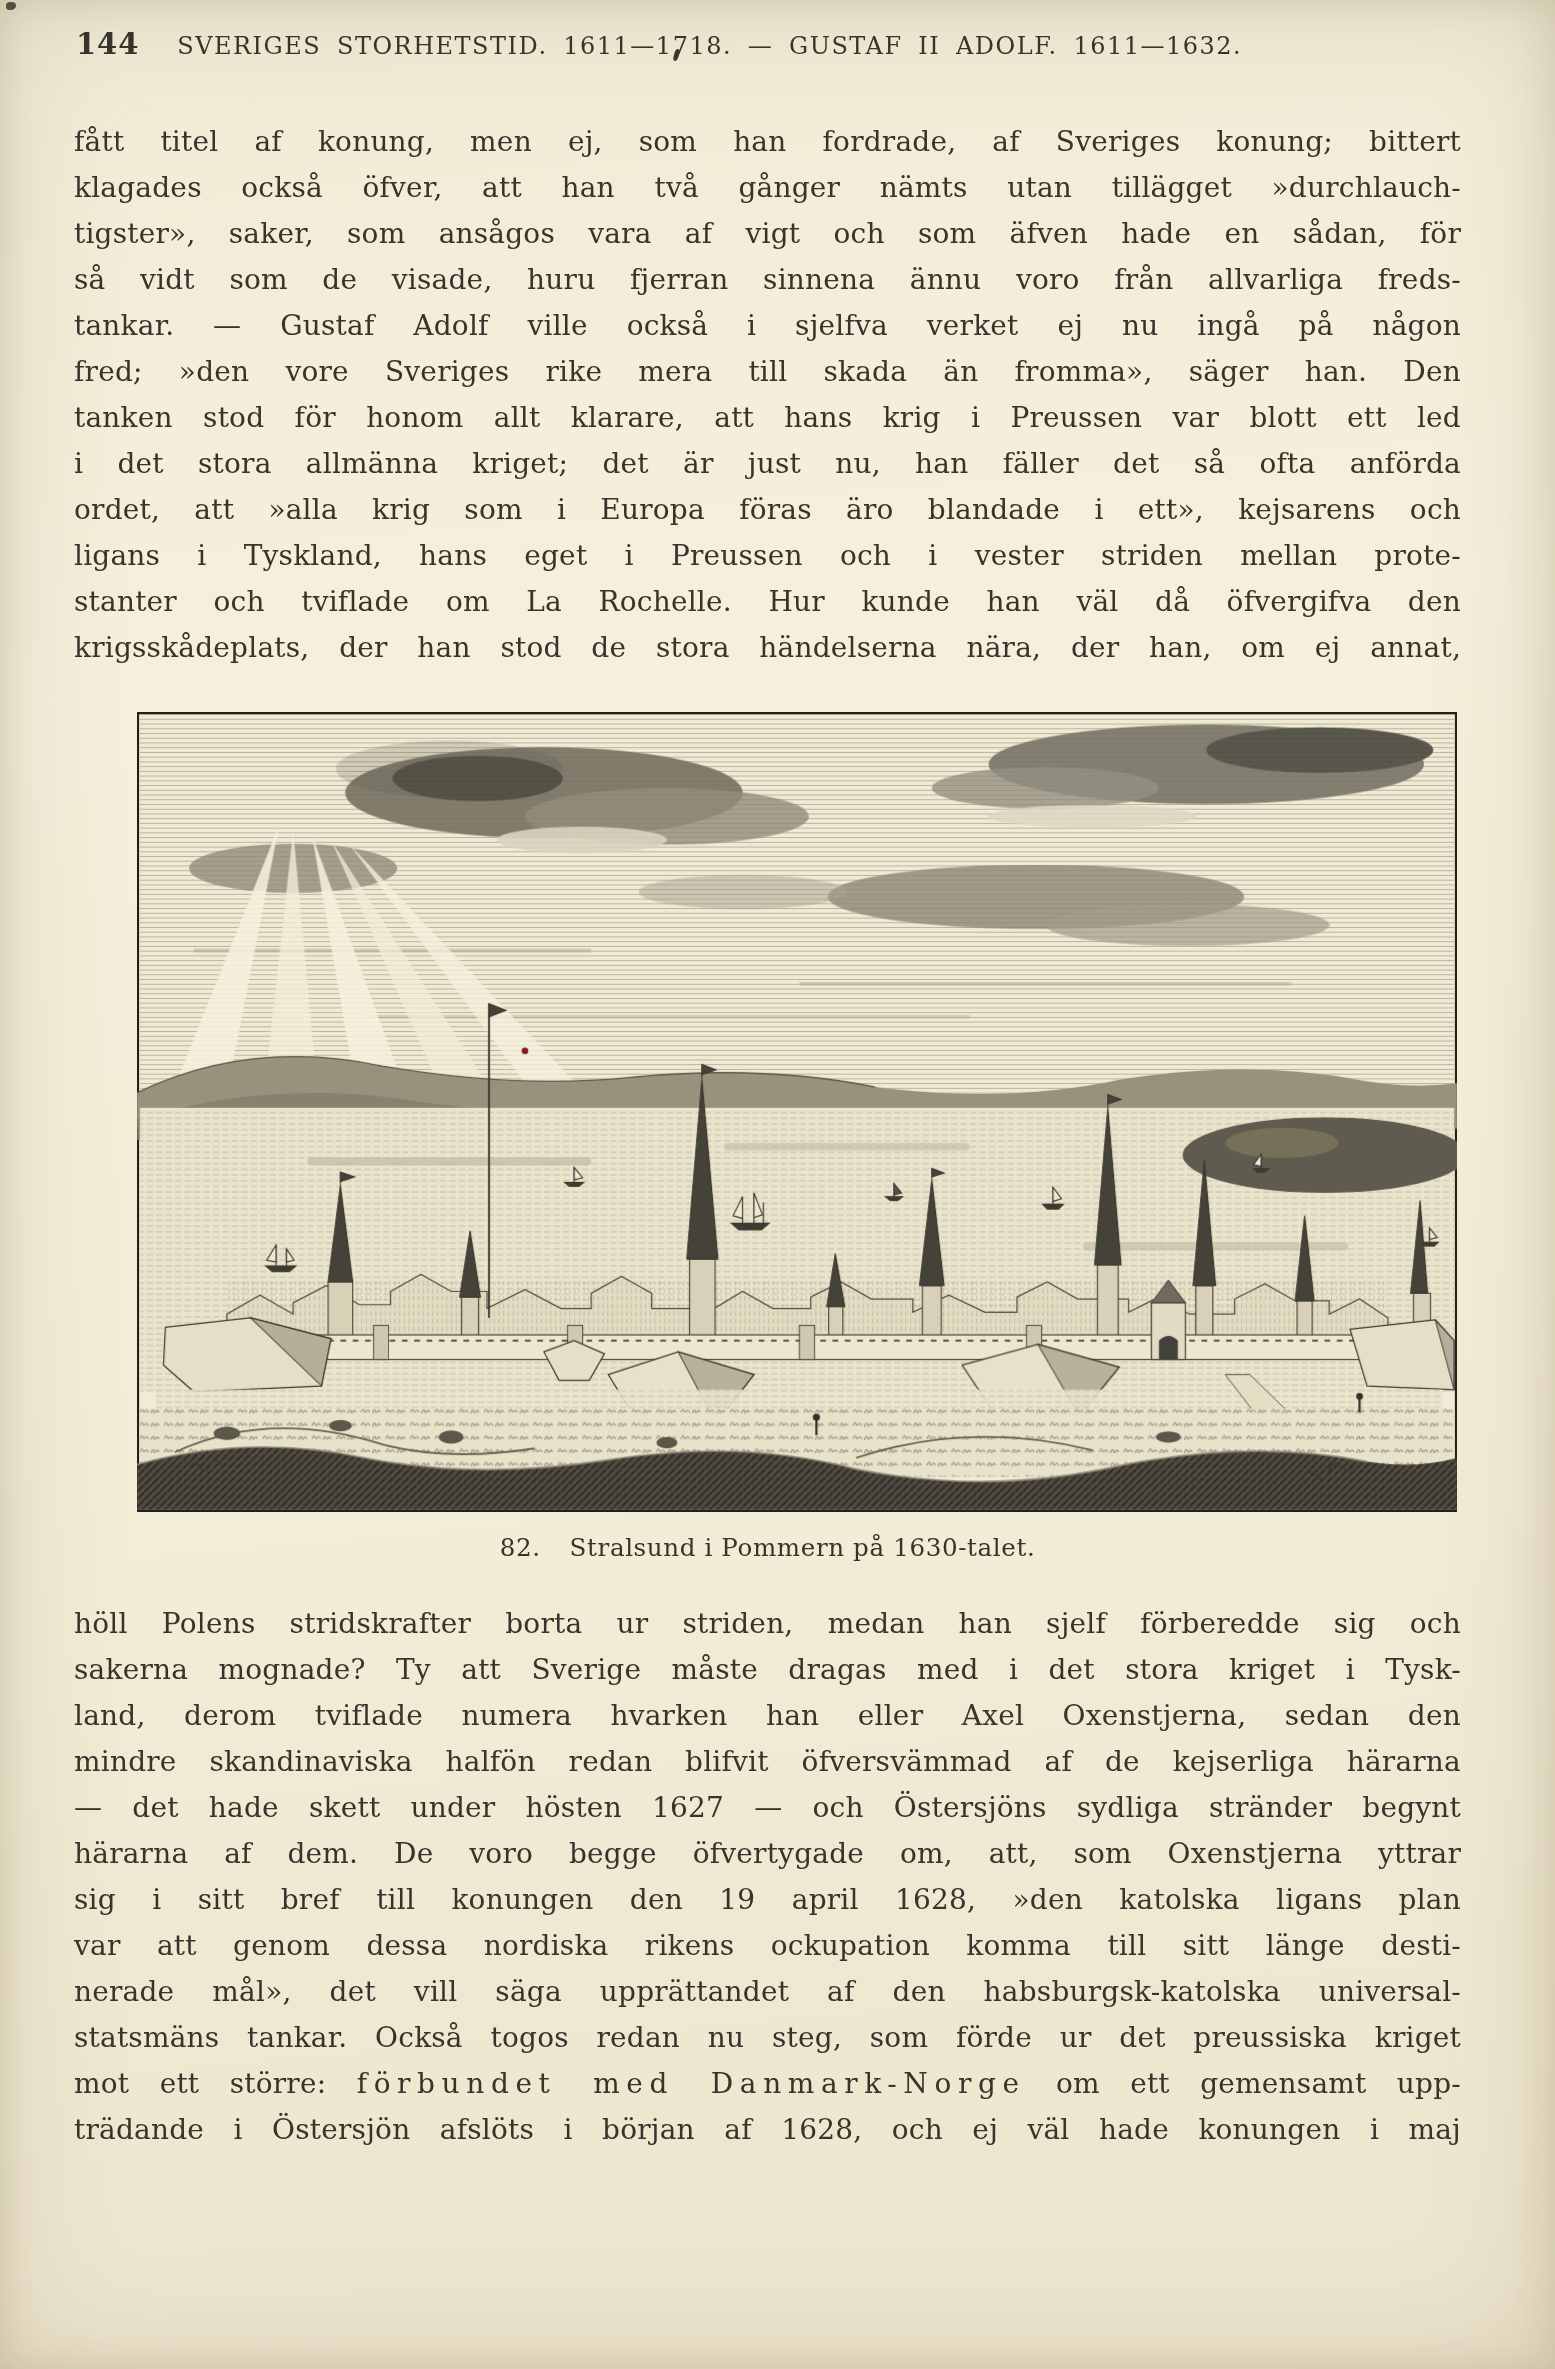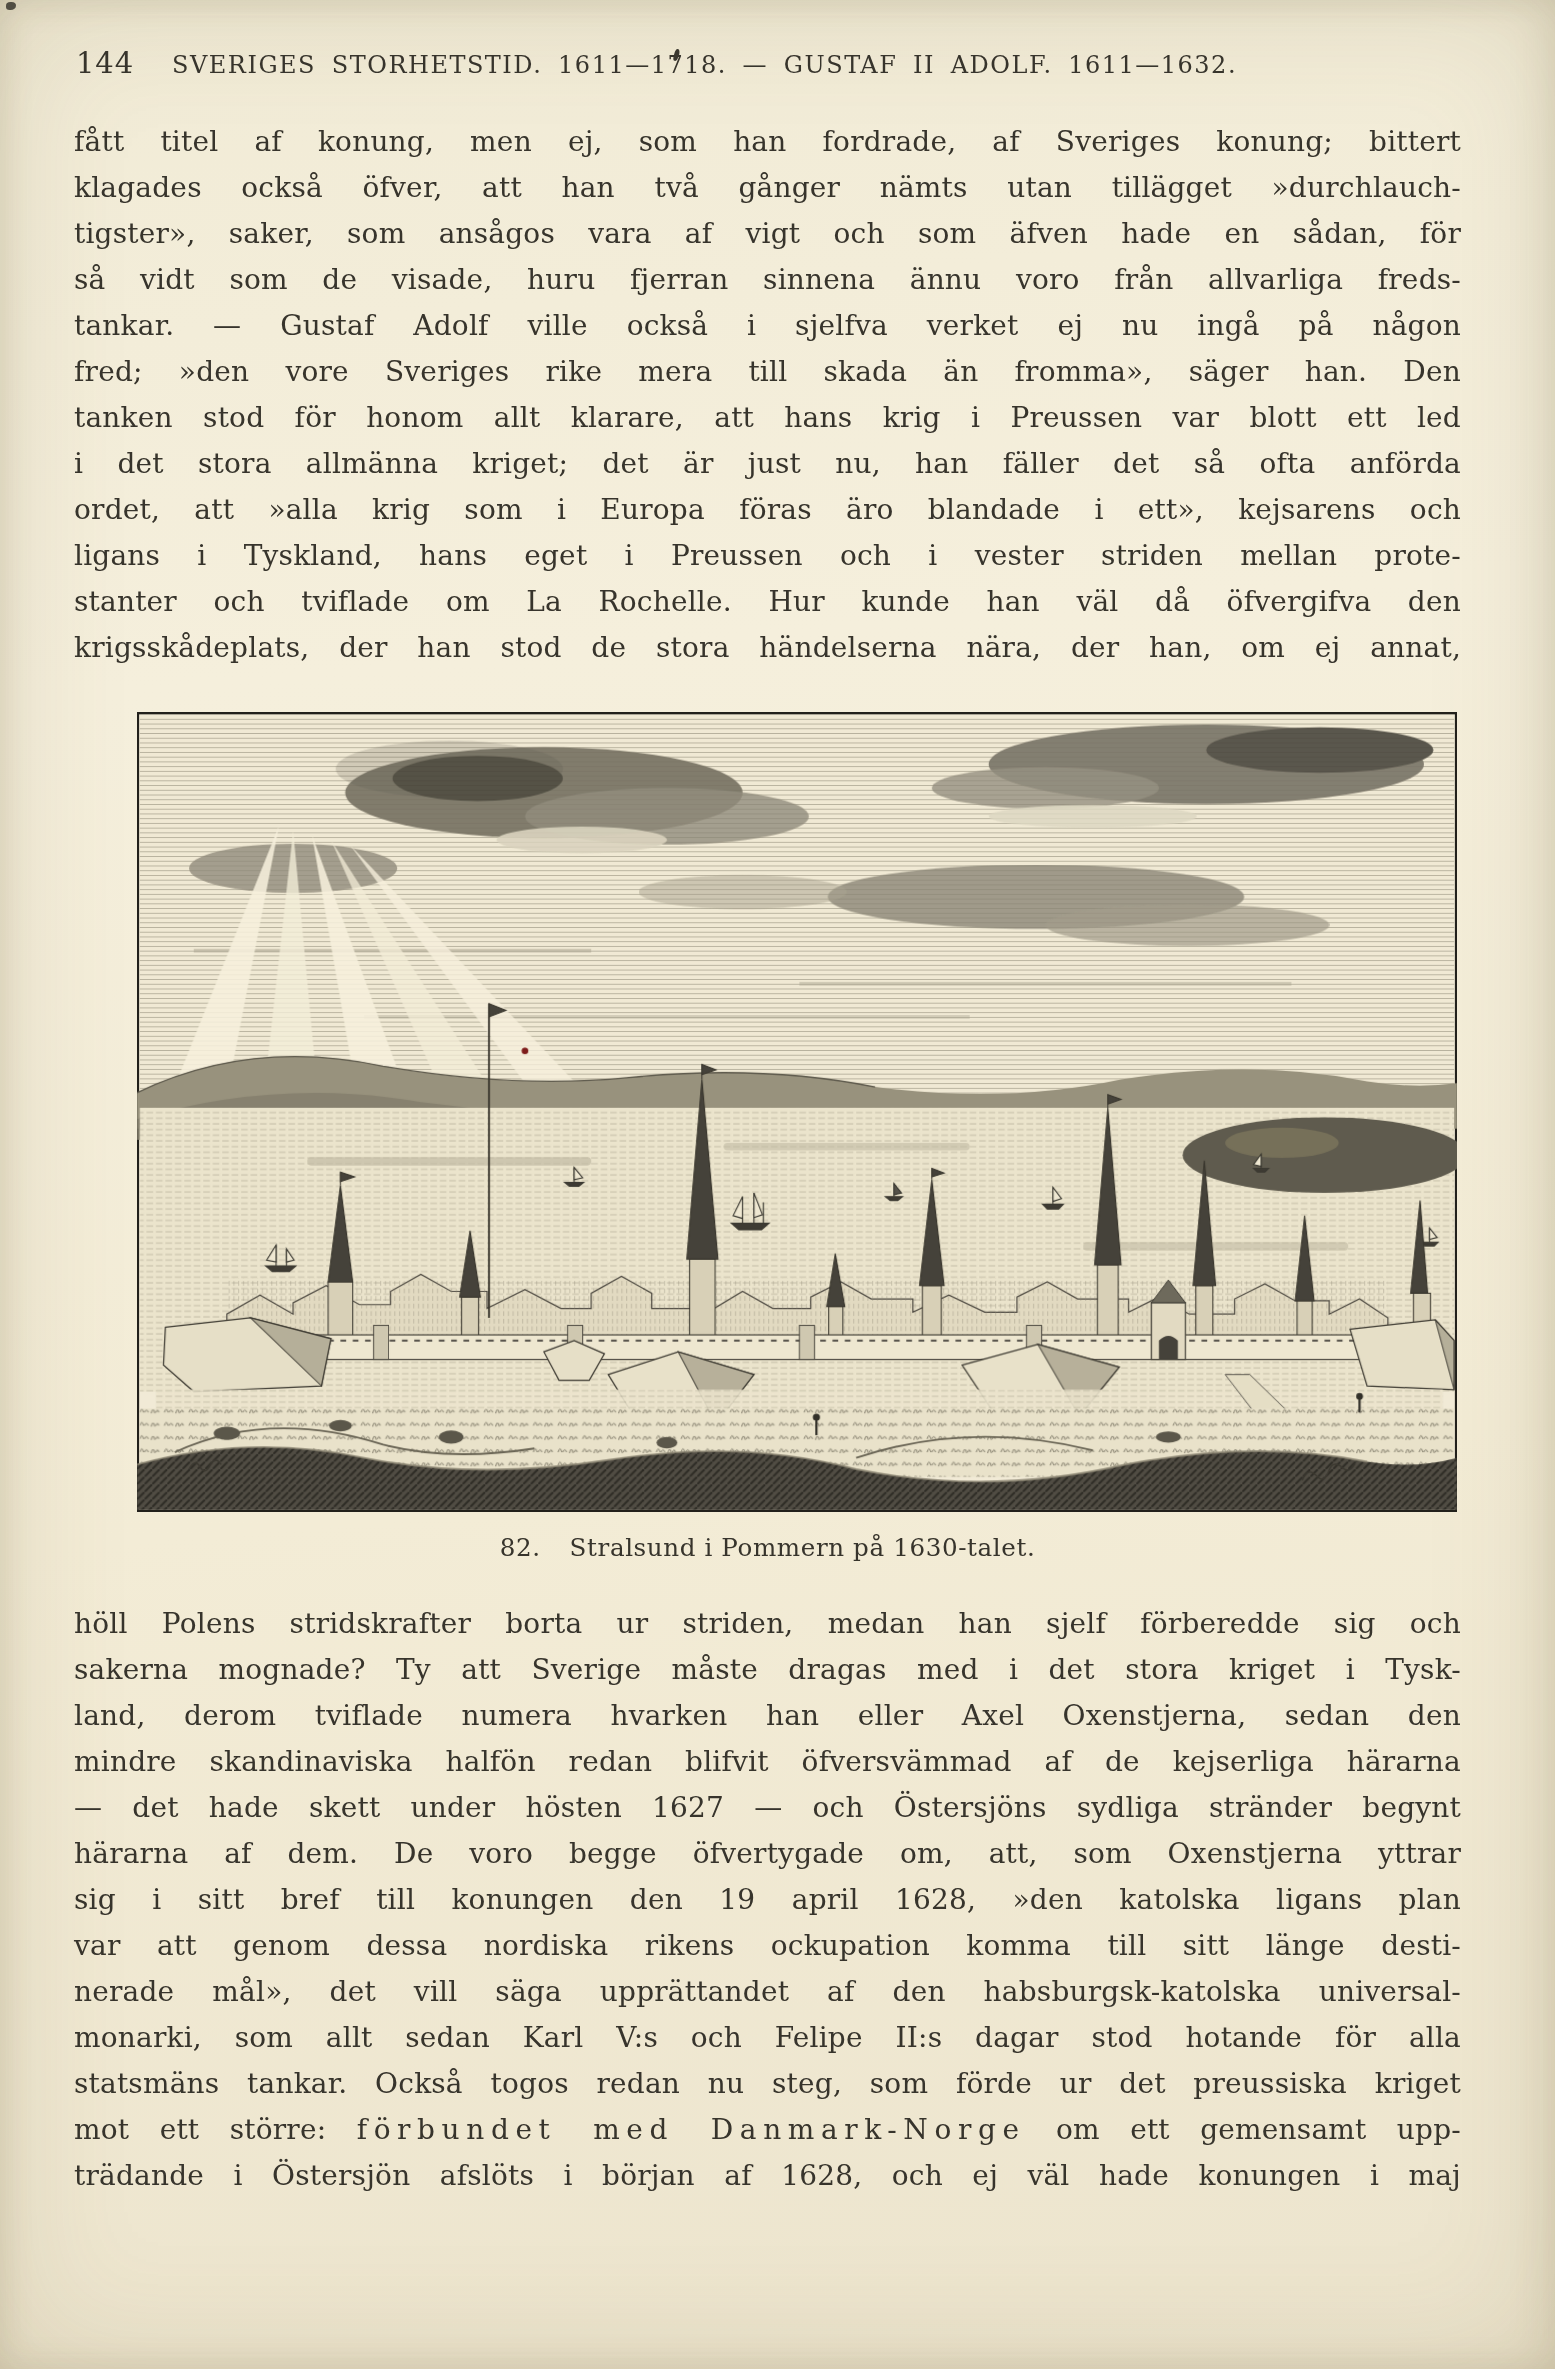--- a/index.html
+++ b/index.html
@@ -4,21 +4,21 @@
 <style>
   html,body{margin:0;padding:0;background:#d9d0b8;}
   .page{
     position:relative;width:1556px;height:2370px;overflow:hidden;
     background:linear-gradient(175deg,#f1ebd6 0%,#f5efdc 28%,#f3ecd6 62%,#ece4cd 100%);
     box-shadow:inset 0 0 132px rgba(110,92,52,.16), inset -13.2px 0 38px rgba(100,84,48,.10), inset 9.5px 0 28px rgba(100,84,48,.08);
     font-family:"DejaVu Serif","Liberation Serif",serif;
     color:#37342c;
   }
   .header{position:absolute;top:26.5px;left:76px;display:flex;align-items:baseline;gap:38px;}
-  .pagenum{font-size:29px;font-weight:normal;letter-spacing:0.9px;margin-top:19px;}
+  .pagenum{font-size:29px;font-weight:bold;letter-spacing:0.9px;}
   .htitle{font-size:24px;letter-spacing:1.5px;word-spacing:6.6px;white-space:nowrap;text-align:center;}
   .speck{position:absolute;background:#3a372f;border-radius:50% 50% 60% 40%;}
   .speck.s1{top:49px;left:674px;width:4.7px;height:12.3px;transform:rotate(14deg);}
   .speck.s2{top:1.9px;left:5.7px;width:10.4px;height:8.5px;opacity:.85;}
   .para{position:absolute;left:74px;width:1387px;font-size:28px;line-height:46px;letter-spacing:0.2px;}
   .para1{top:119px;}
   .para2{top:1601px;}
   .tline{text-align:justify;text-align-last:justify;}
   .spaced{letter-spacing:6.6px;}
   .engraving{position:absolute;left:137px;top:712px;width:1320px;height:800px;margin:0;}
@@ -269,20 +269,19 @@
   <div class="para para2">
       <div class="tline">höll Polens stridskrafter borta ur striden, medan han sjelf förberedde sig och</div>
       <div class="tline">sakerna mognade?  Ty att Sverige måste dragas med i det stora kriget i Tysk-</div>
       <div class="tline">land, derom tviflade numera hvarken han eller Axel Oxenstjerna, sedan den</div>
       <div class="tline">mindre skandinaviska halfön redan blifvit öfversvämmad af de kejserliga härarna</div>
       <div class="tline">— det hade skett under hösten 1627 — och Östersjöns sydliga stränder begynt</div>
       <div class="tline">härarna af dem.  De voro begge öfvertygade om, att, som Oxenstjerna yttrar</div>
       <div class="tline">sig i sitt bref till konungen den 19 april 1628, »den katolska ligans plan</div>
       <div class="tline">var att genom dessa nordiska rikens ockupation komma till sitt länge desti-</div>
       <div class="tline">nerade mål», det vill säga upprättandet af den habsburgsk-katolska universal-</div>
-      <div class="tline">monarki, som allt sedan Karl V:s och Felipe II:s dagar stod hotande för alla</div>
       <div class="tline">statsmäns tankar.  Också togos redan nu steg, som förde ur det preussiska kriget</div>
       <div class="tline"><span>mot ett större: </span><span class="spaced">förbundet med Danmark-Norge</span><span> om ett gemensamt upp-</span></div>
       <div class="tline">trädande i Östersjön afslöts i början af 1628, och ej väl hade konungen i maj</div>
     </div>
 
 </div>
 
 
 </body></html>

